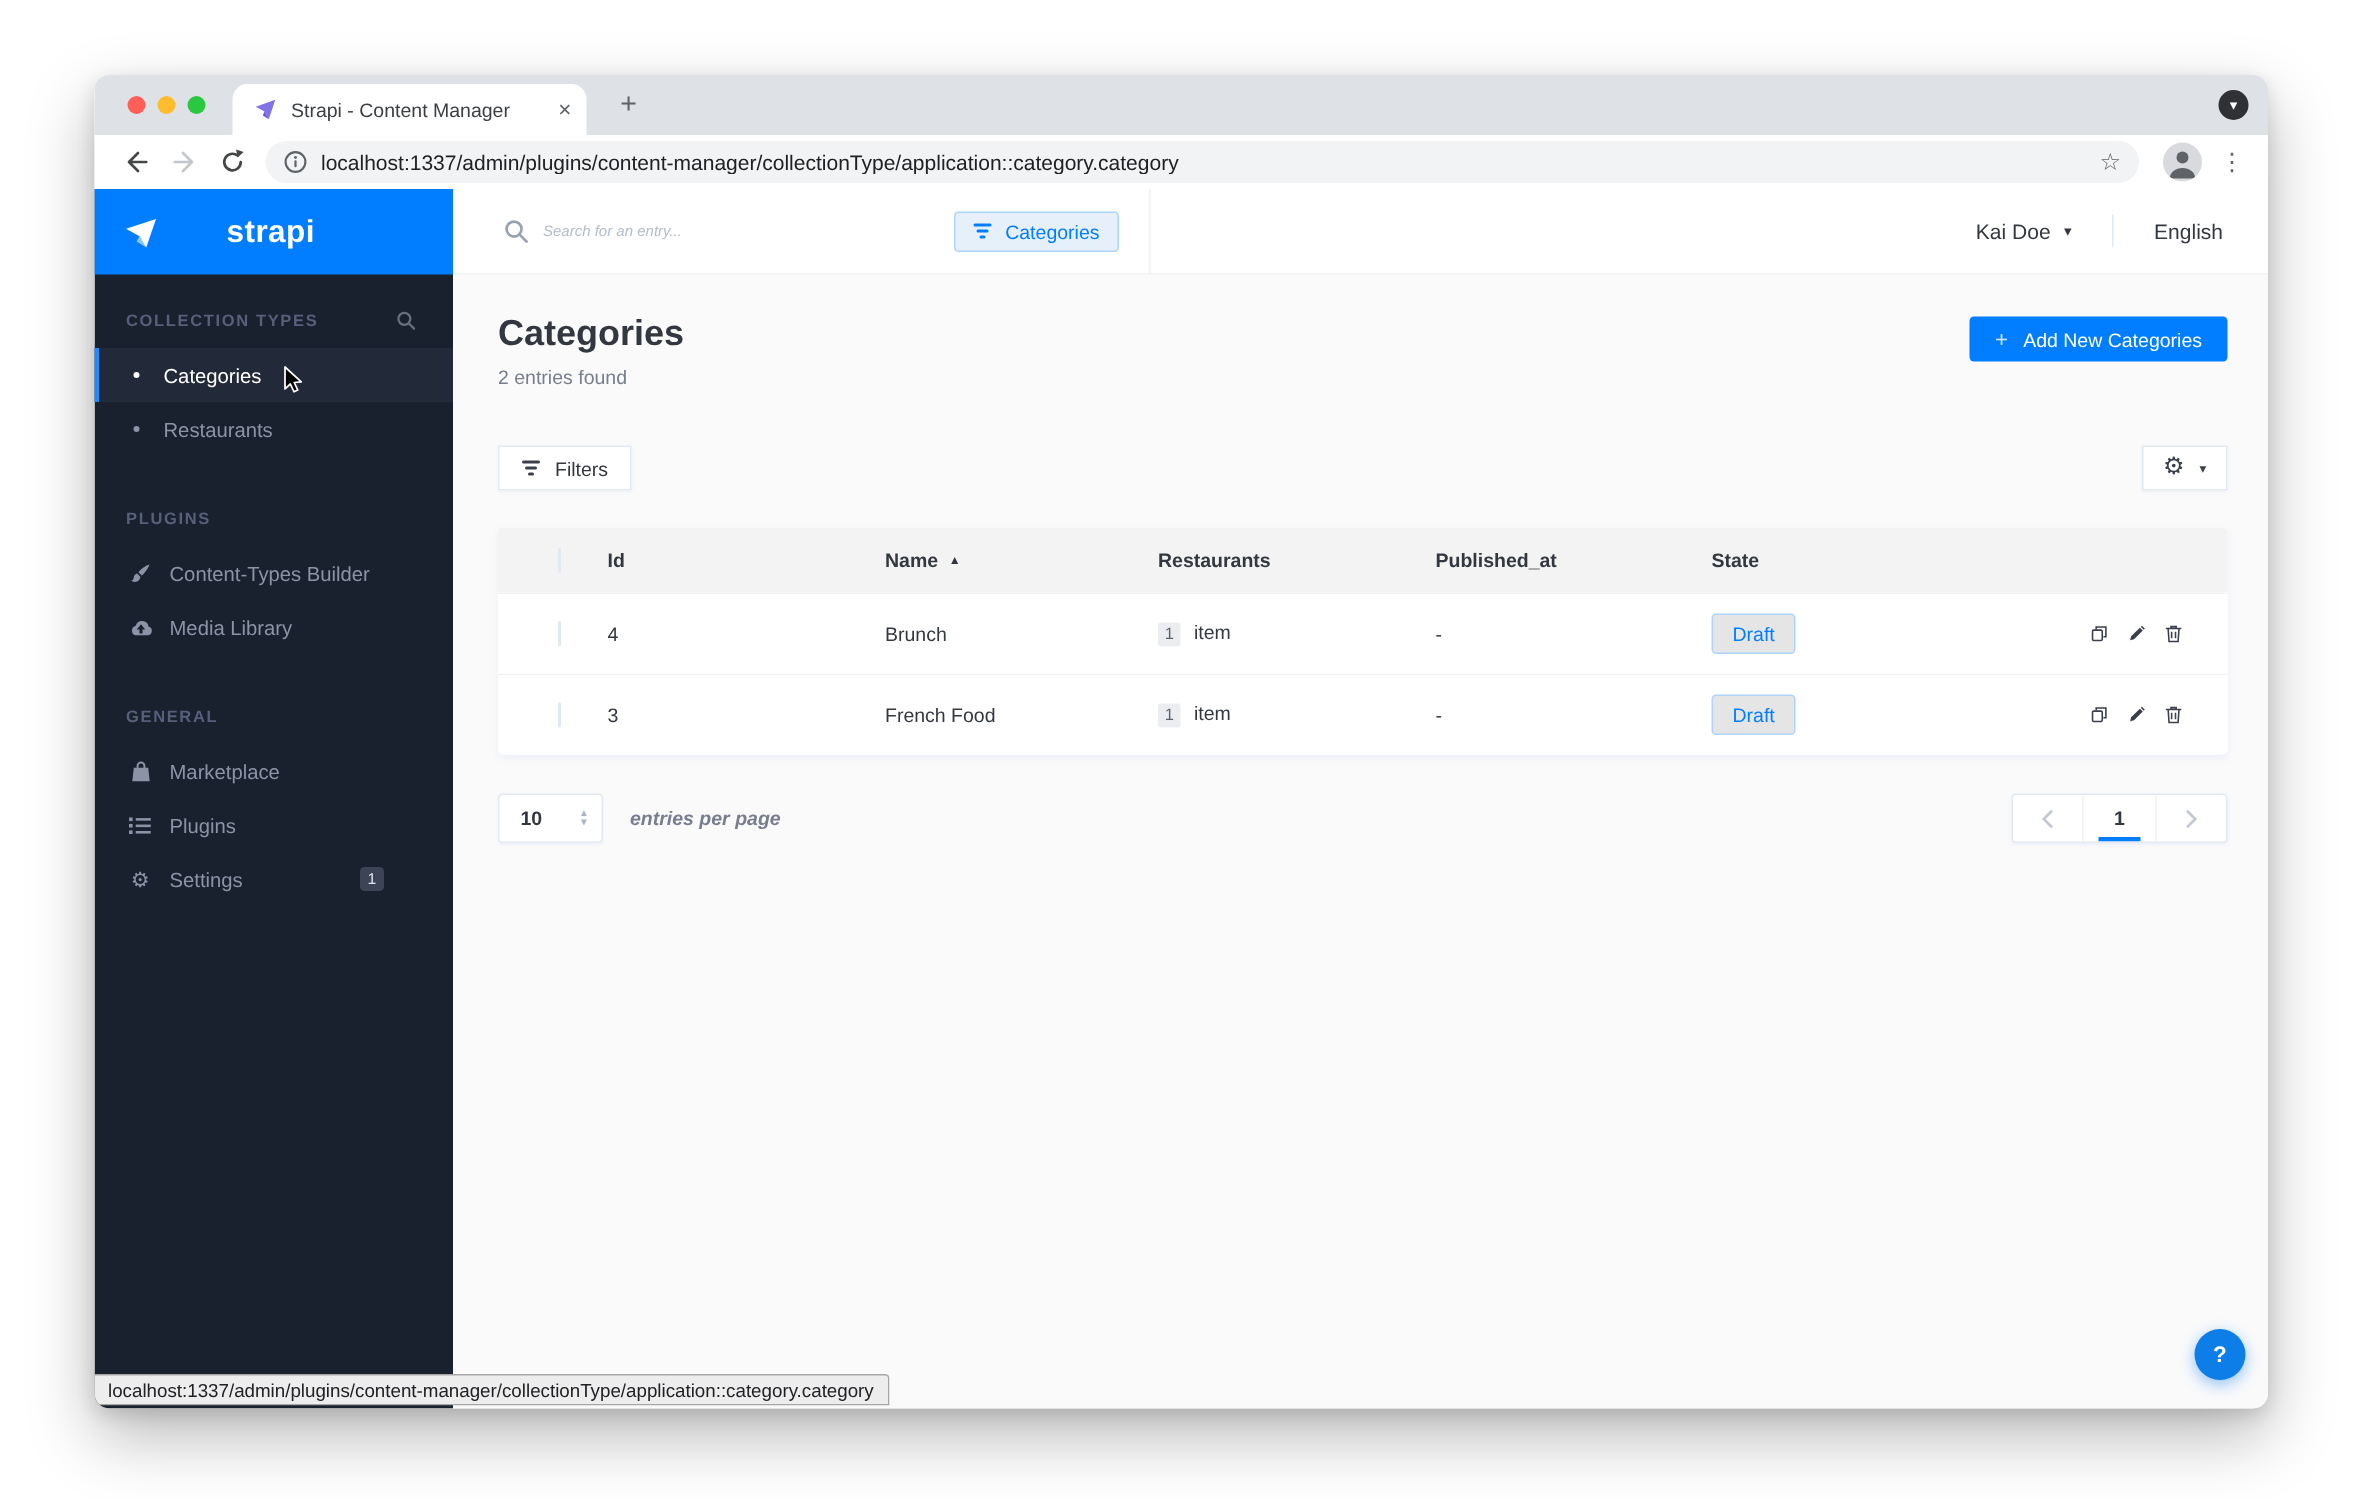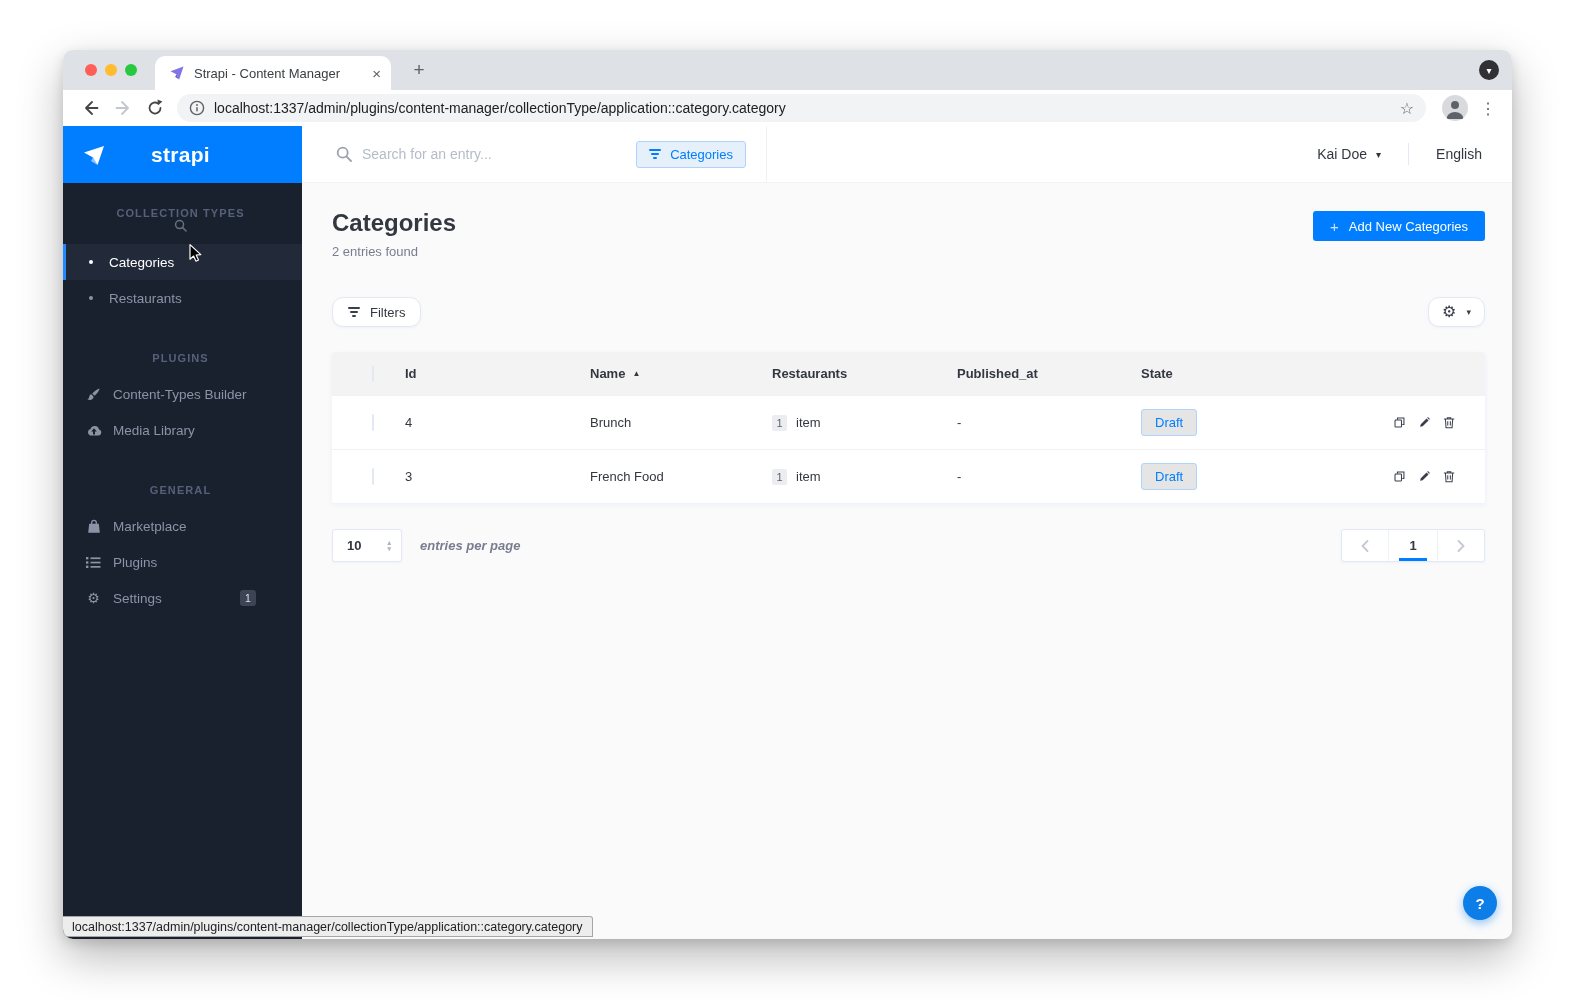--- a/index.html
+++ b/index.html
@@ -36,55 +36,55 @@
   .kebab { font-size:16px; color:#5f6368; margin:0 4px; }
 
   
   .app { position:absolute; left:0; top:76px; right:0; bottom:0; display:flex; }
 
   
   .sidebar { width:239px; flex:none; background:#1a212e; position:relative; }
   .side-logo { height:57px; background:#007eff; display:flex; align-items:center; padding-left:19px; gap:9px; }
   .side-logo .logo-text { color:#fff; font-size:21px; font-weight:bold; letter-spacing:.3px;margin-left:36px; }
   .side-label { display:flex; justify-content:space-between; align-items:center; margin:24px 25px 12px 21px;
-    font-size:11px; font-weight:bold; letter-spacing:1.1px; color:#56607a;flex-direction:column; }
+    font-size:11px; font-weight:bold; letter-spacing:1.1px; color:#56607a; }
   .side-label.gap { margin-top:36px; }
   .side-item { height:36px; display:flex; align-items:center; color:#8b94a7; font-size:13.5px; }
   .side-item .dot { width:4px; height:4px; border-radius:50%; background:currentColor; margin:0 16px 0 26px; flex:none; }
   .side-item.active { background:#222a39; color:#fff; border-left:3px solid #1f8bff; }
   .side-item.active .dot { margin-left:23px; }
   .side-item .s-ic { width:17px; margin:0 11px 0 22px; flex:none; color:#8b94a7; display:flex; justify-content:center; }
   .side-badge { margin-left:auto; margin-right:46px; min-width:16px; height:16px; background:#3c4456; color:#dde2ea;
     border-radius:3px; font-size:10.5px; display:flex; align-items:center; justify-content:center; padding:0 4px; }
 
   
   .main { flex:1; background:#fafafb; position:relative; min-width:0; }
   .topbar { height:57px; background:#fff; display:flex; align-items:center; border-bottom:1px solid #f1f2f6; }
   .search-zone { width:465px; height:100%; border-right:1px solid #eef0f4; display:flex; align-items:center; padding:0 20px 0 34px; }
-  .search-zone input { border:none; outline:none; background:transparent; flex:1; min-width:0; font-size:14px; color:#333740;
-    margin-left:10px; font-family:"Liberation Sans", sans-serif; }
+  .search-zone input { border:none; outline:none; background:transparent; flex:1; min-width:0; font-size:10px; color:#333740;
+    margin-left:10px; font-family:"Liberation Sans", sans-serif;font-style:italic; }
   .search-zone input::placeholder { color:#b4bcc8; }
   .chip { display:inline-flex; align-items:center; gap:9px; padding:5px 12px; border:1px solid #aed4fb; background:#e6f0fb;
     color:#007eff; border-radius:3px; font-size:13px; white-space:nowrap; }
   .user-zone { margin-left:auto; display:flex; align-items:center; padding-right:30px; }
   .user-name { display:flex; align-items:center; gap:9px; font-size:14px; color:#333740; }
   .user-name .caret { font-size:10px; color:#333740; }
   .vdiv { width:1px; height:22px; background:#e3e9f3; margin:0 27px; }
   .lang { font-size:14px; color:#333740; }
 
   .content { padding:26px 27px 0 30px; }
   .title-row { display:flex; justify-content:space-between; align-items:flex-start; }
   .pg-title { font-size:24px; font-weight:bold; color:#333740; }
   .pg-sub { font-size:13px; color:#787e8f; margin-top:7px; }
   .add-btn { height:30px; padding:0 17px; background:#007eff; color:#fff; border:none; border-radius:3px; font-size:13px;
     display:inline-flex; align-items:center; gap:10px; margin-top:2px; font-family:"Liberation Sans", sans-serif; }
   .add-btn .plus { font-size:15px; color:rgba(255,255,255,.8); }
 
   .toolbar-row { margin-top:38px; display:flex; justify-content:space-between; align-items:center; }
-  .btn-light { height:30px; background:#fff; border:1px solid #e3e9f3; border-radius:11px; display:flex; align-items:center;
+  .btn-light { height:30px; background:#fff; border:1px solid #e3e9f3; border-radius:0; display:flex; align-items:center;
     font-size:13px; color:#333740; box-shadow:0 1px 2px rgba(227,233,245,.5); font-family:"Liberation Sans", sans-serif; }
   .filters-btn { padding:0 15px; gap:10px; }
   .gear-btn { width:57px; justify-content:center; gap:10px; }
   .gear-glyph { font-size:16px; color:#3b3f4c; line-height:1; }
   .gear-btn .caret { font-size:9px; color:#3b3f4c; }
   .funnel { display:inline-block; width:12px; }
   .funnel i { display:block; height:2px; background:currentColor; margin:0 auto 2px; border-radius:1px; }
   .funnel i:nth-child(1){ width:12px; } .funnel i:nth-child(2){ width:8px; } .funnel i:nth-child(3){ width:4px; margin-bottom:0; }
 
   

